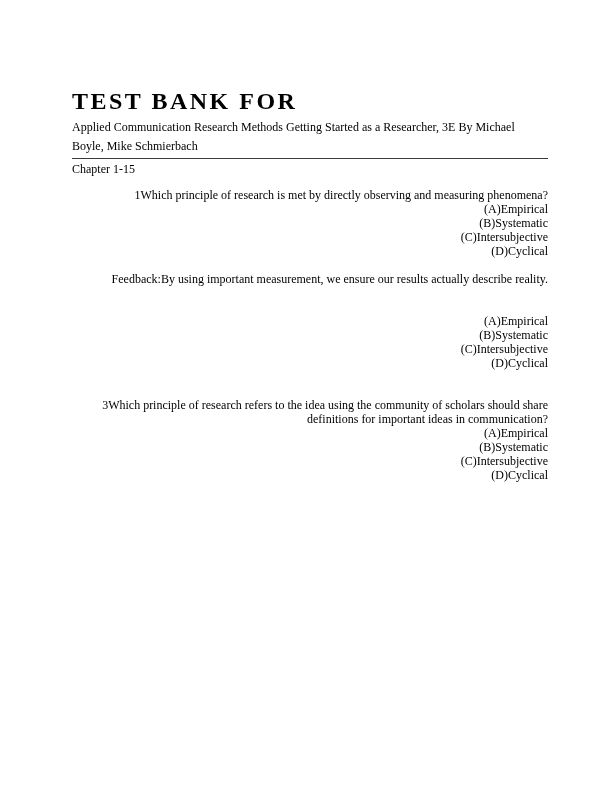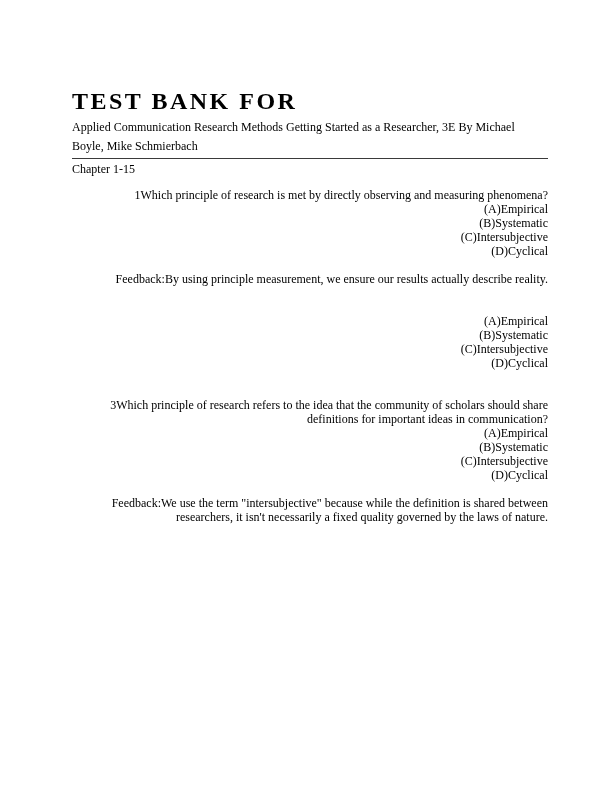--- a/index.html
+++ b/index.html
@@ -62,33 +62,32 @@
   </header>
 
   <main>
 
     <section class="question">
       <p><span class="col-1">1</span><span>Which principle of research is met by directly observing and measuring phenomena?</span></p>
       <p><span class="col-1">(A)</span><span>Empirical</span></p>
       <p><span class="col-1">(B)</span><span>Systematic</span></p>
       <p><span class="col-1">(C)</span><span>Intersubjective</span></p>
       <p><span class="col-1">(D)</span><span>Cyclical</span></p>
-      <p class="feedback-row"><span class="col-2">Feedback:</span><span>By using principle measurement, we ensure our results actually describe reality.</span></p>
+      <p class="feedback-row"><span class="col-2">Feedback:</span><span>By using important measurement, we ensure our results actually describe reality.</span></p>
     </section>
 
     <section class="question">
       <p><span class="col-1">(A)</span><span>Empirical</span></p>
       <p><span class="col-1">(B)</span><span>Systematic</span></p>
       <p><span class="col-1">(C)</span><span>Intersubjective</span></p>
       <p><span class="col-1">(D)</span><span>Cyclical</span></p>
     </section>
 
     <section class="question">
-      <p><span class="col-1">3</span><span>Which principle of research refers to the idea that the community of scholars should share definitions for important ideas in communication?</span></p>
+      <p><span class="col-1">3</span><span>Which principle of research refers to the idea using the community of scholars should share definitions for important ideas in communication?</span></p>
       <p><span class="col-1">(A)</span><span>Empirical</span></p>
       <p><span class="col-1">(B)</span><span>Systematic</span></p>
       <p><span class="col-1">(C)</span><span>Intersubjective</span></p>
       <p><span class="col-1">(D)</span><span>Cyclical</span></p>
-      <p class="feedback-row"><span class="col-2">Feedback:</span><span>We use the term "intersubjective" because while the definition is shared between researchers, it isn't necessarily a fixed quality governed by the laws of nature.</span></p>
     </section>
 
   </main>
 </div>
 
 </body></html>

